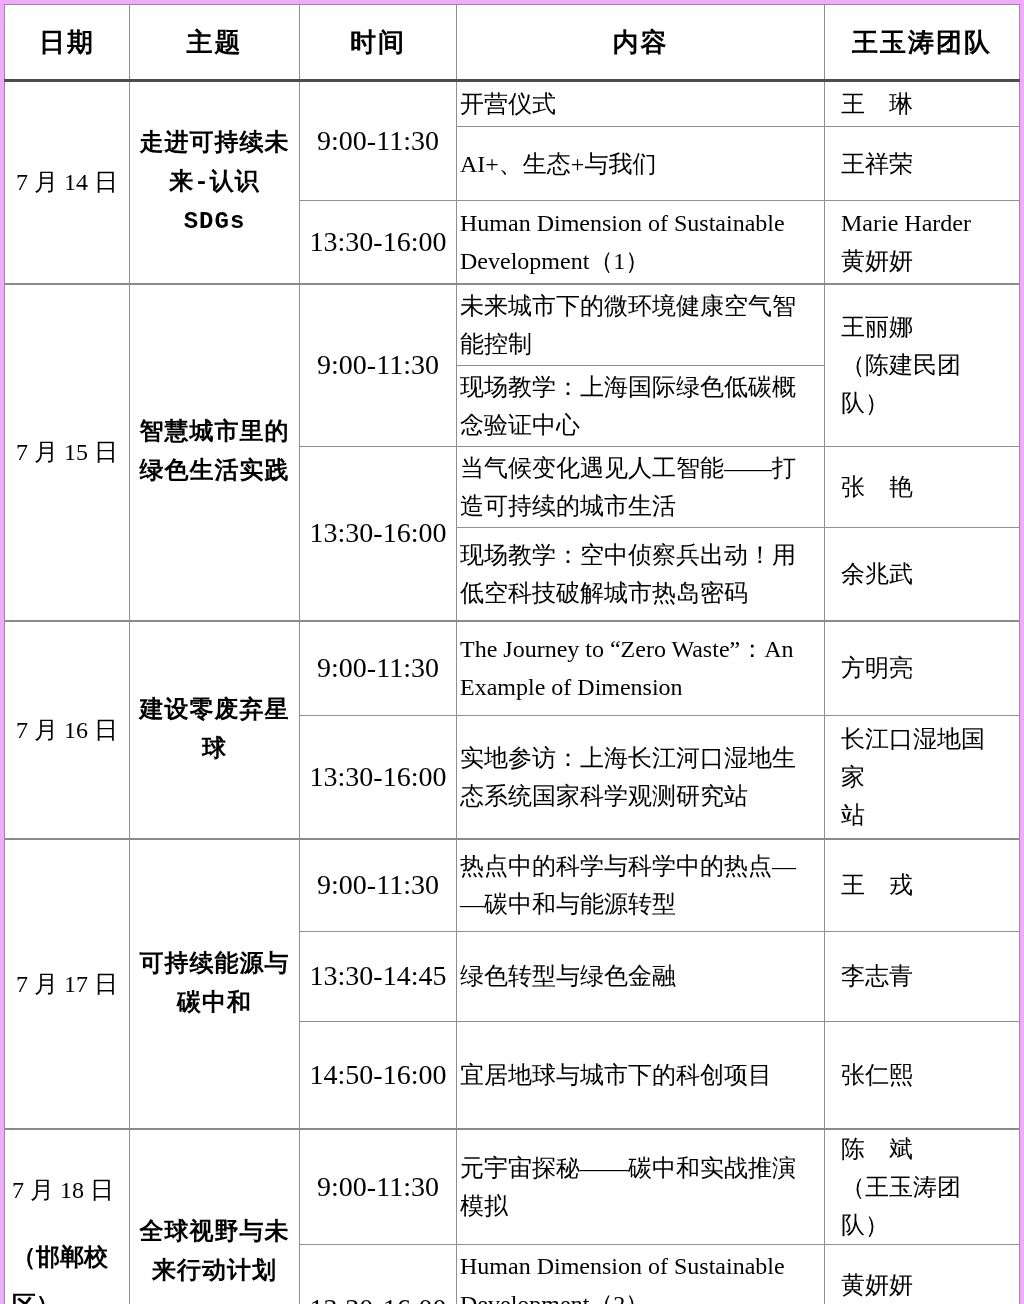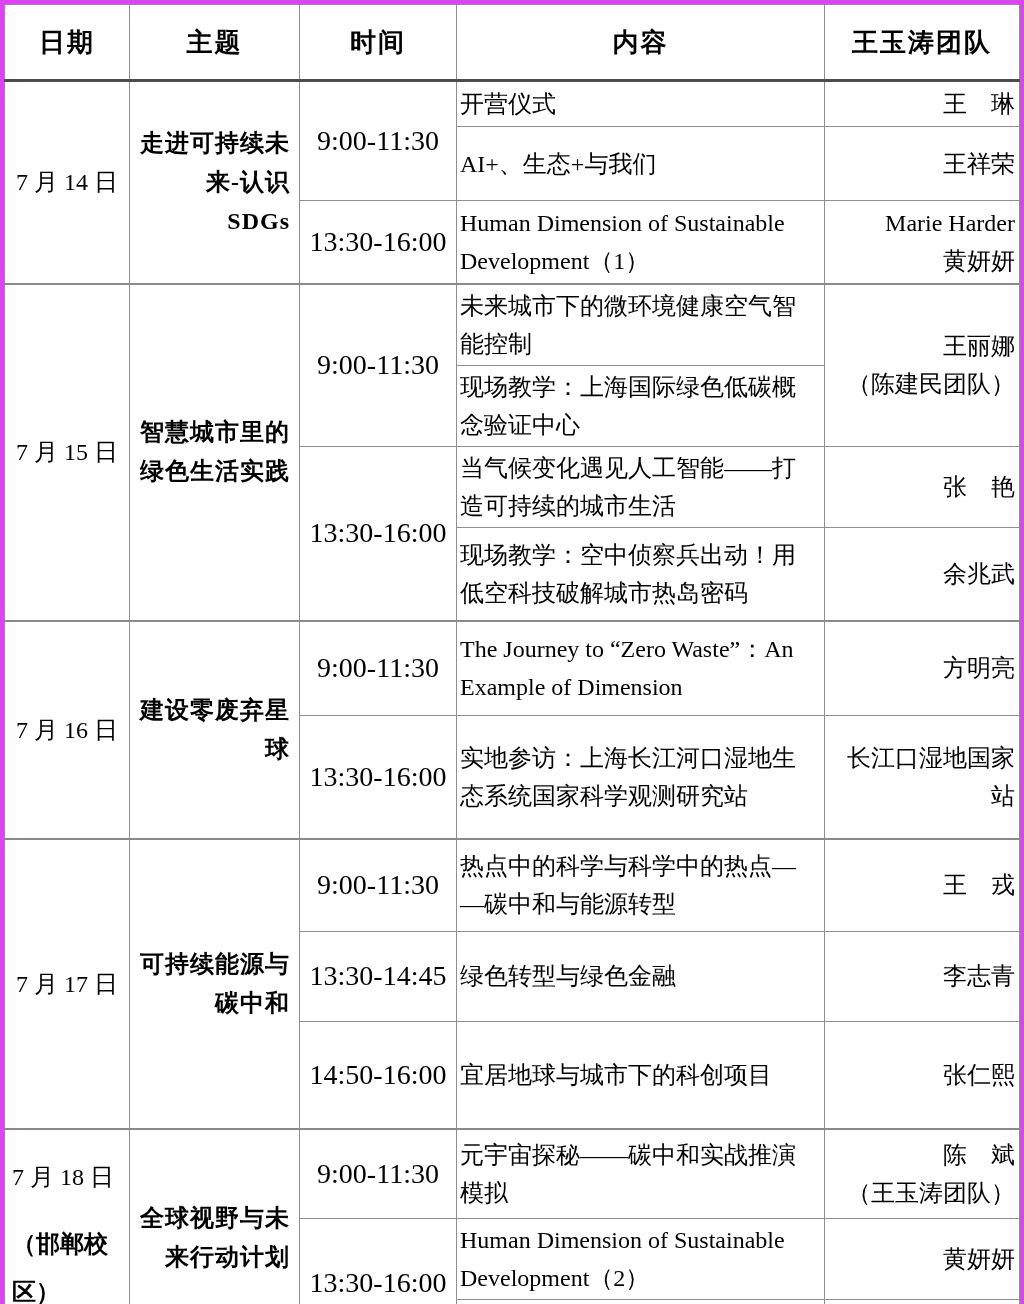--- a/index.html
+++ b/index.html
@@ -5,21 +5,21 @@
   html, body {
     margin: 0;
     padding: 0;
     background: #ffffff;
     font-family: "Liberation Serif", "DejaVu Serif", serif;
     color: #000000;
   }
   .page {
     width: 1024px;
     height: 1304px;
-    background: #d946ef;
+    background: #f0abfc;
     box-sizing: border-box;
     padding: 4px 5px 6px 4px;
   }
   table.schedule {
     border-collapse: collapse;
     table-layout: fixed;
     width: 1015px;
     background: #ffffff;
   }
   table.schedule td, table.schedule th {
@@ -53,46 +53,47 @@
   }
   .date-line { display: block; }
   .campus {
     display: block;
     font-weight: bold;
     white-space: pre-line;
     line-height: 48px;
   }
   .theme-cell {
     font-weight: bold;
-    text-align: right;
+    text-align: center;
     font-size: 24px;
     line-height: 39px;
     padding: 0 9px;
     white-space: pre-line;
     letter-spacing: 1px;
+    font-family: Liberation Mono, monospace;
   }
   .time-cell {
     text-align: center;
     font-size: 28px;
     padding: 0 2px;
     white-space: nowrap;
   }
   .content-cell {
     text-align: left;
     font-size: 24px;
     line-height: 38px;
     padding: 2px 3px;
     white-space: pre-line;
   }
   .teacher-cell {
-    text-align: right;
+    text-align: left;
     font-size: 24px;
     line-height: 38px;
     white-space: pre-line;
-    padding: 0 4px;
+    padding: 0 16px;
     margin-top: 44px;
   }
 </style>
 </head>
 <body>
 
 <div class="page">
 <table class="schedule">
   <colgroup>
     <col style="width:125px">

